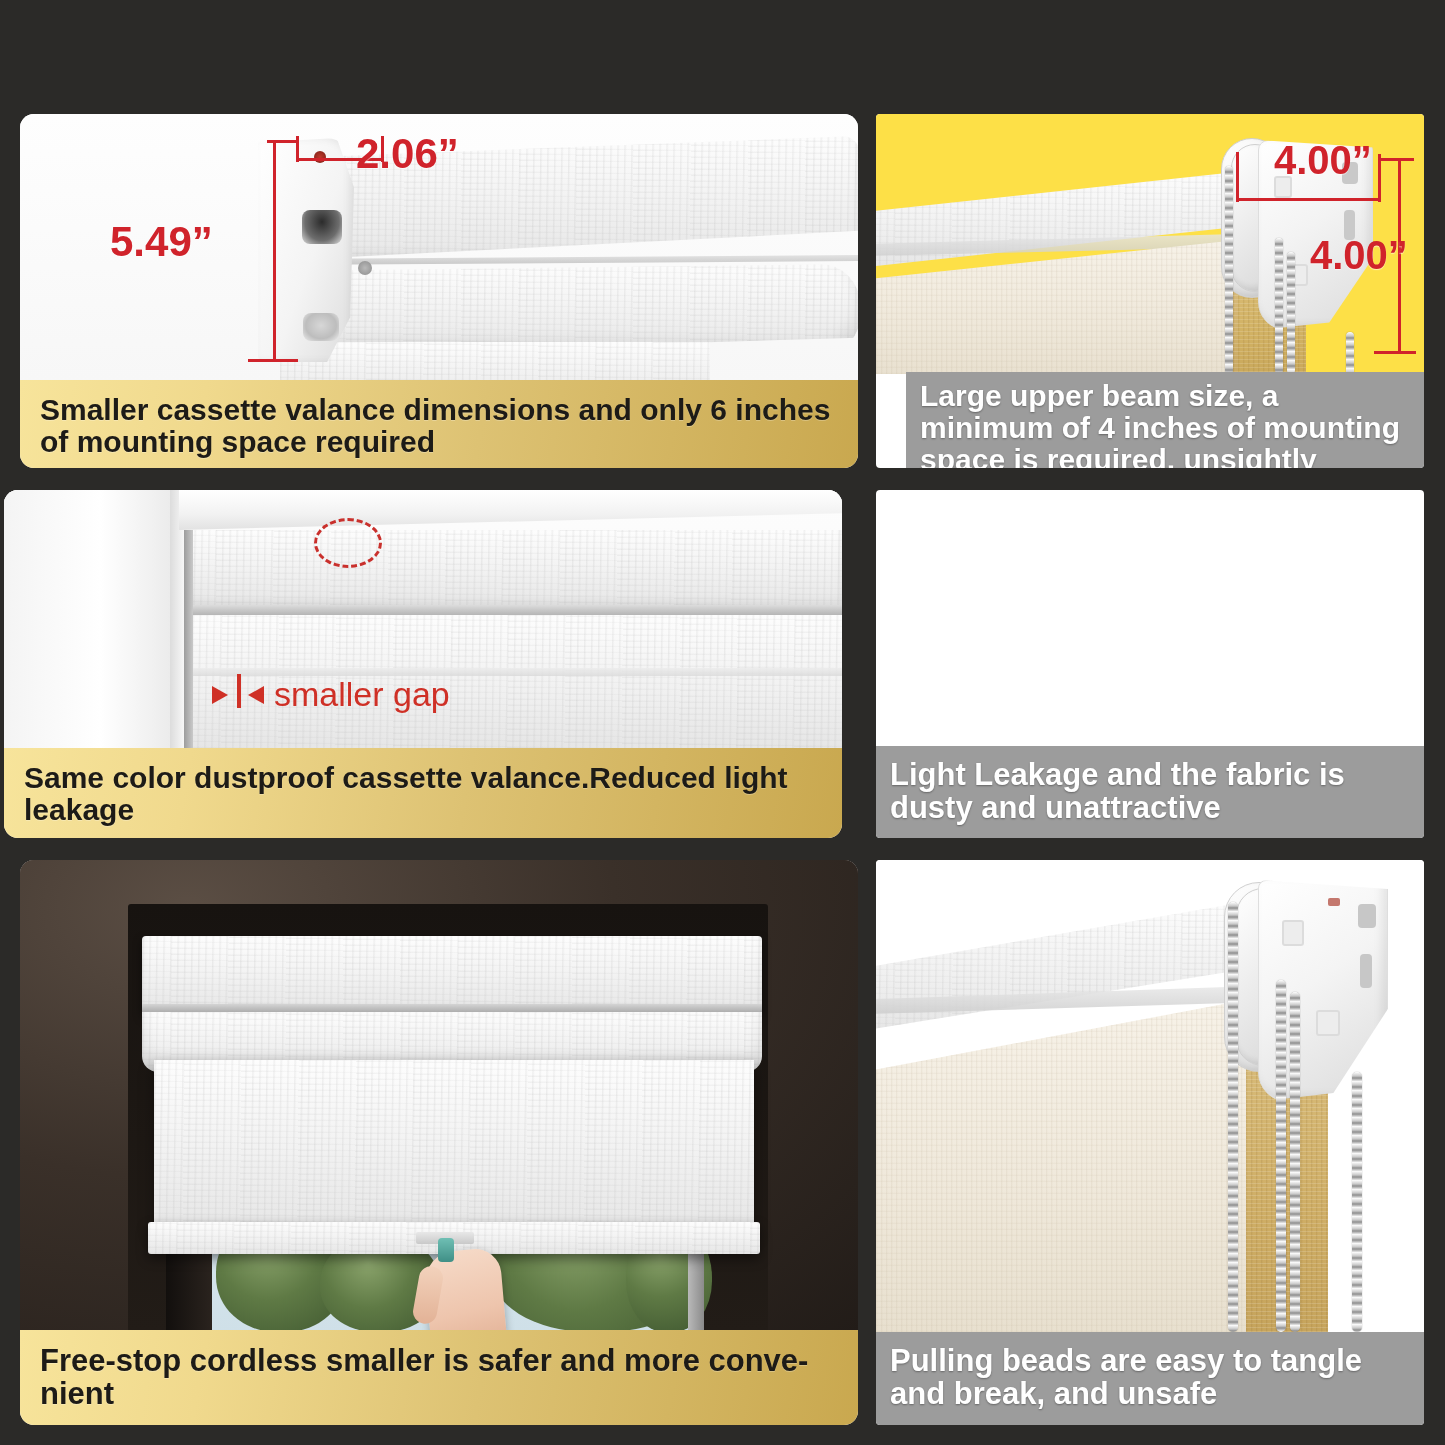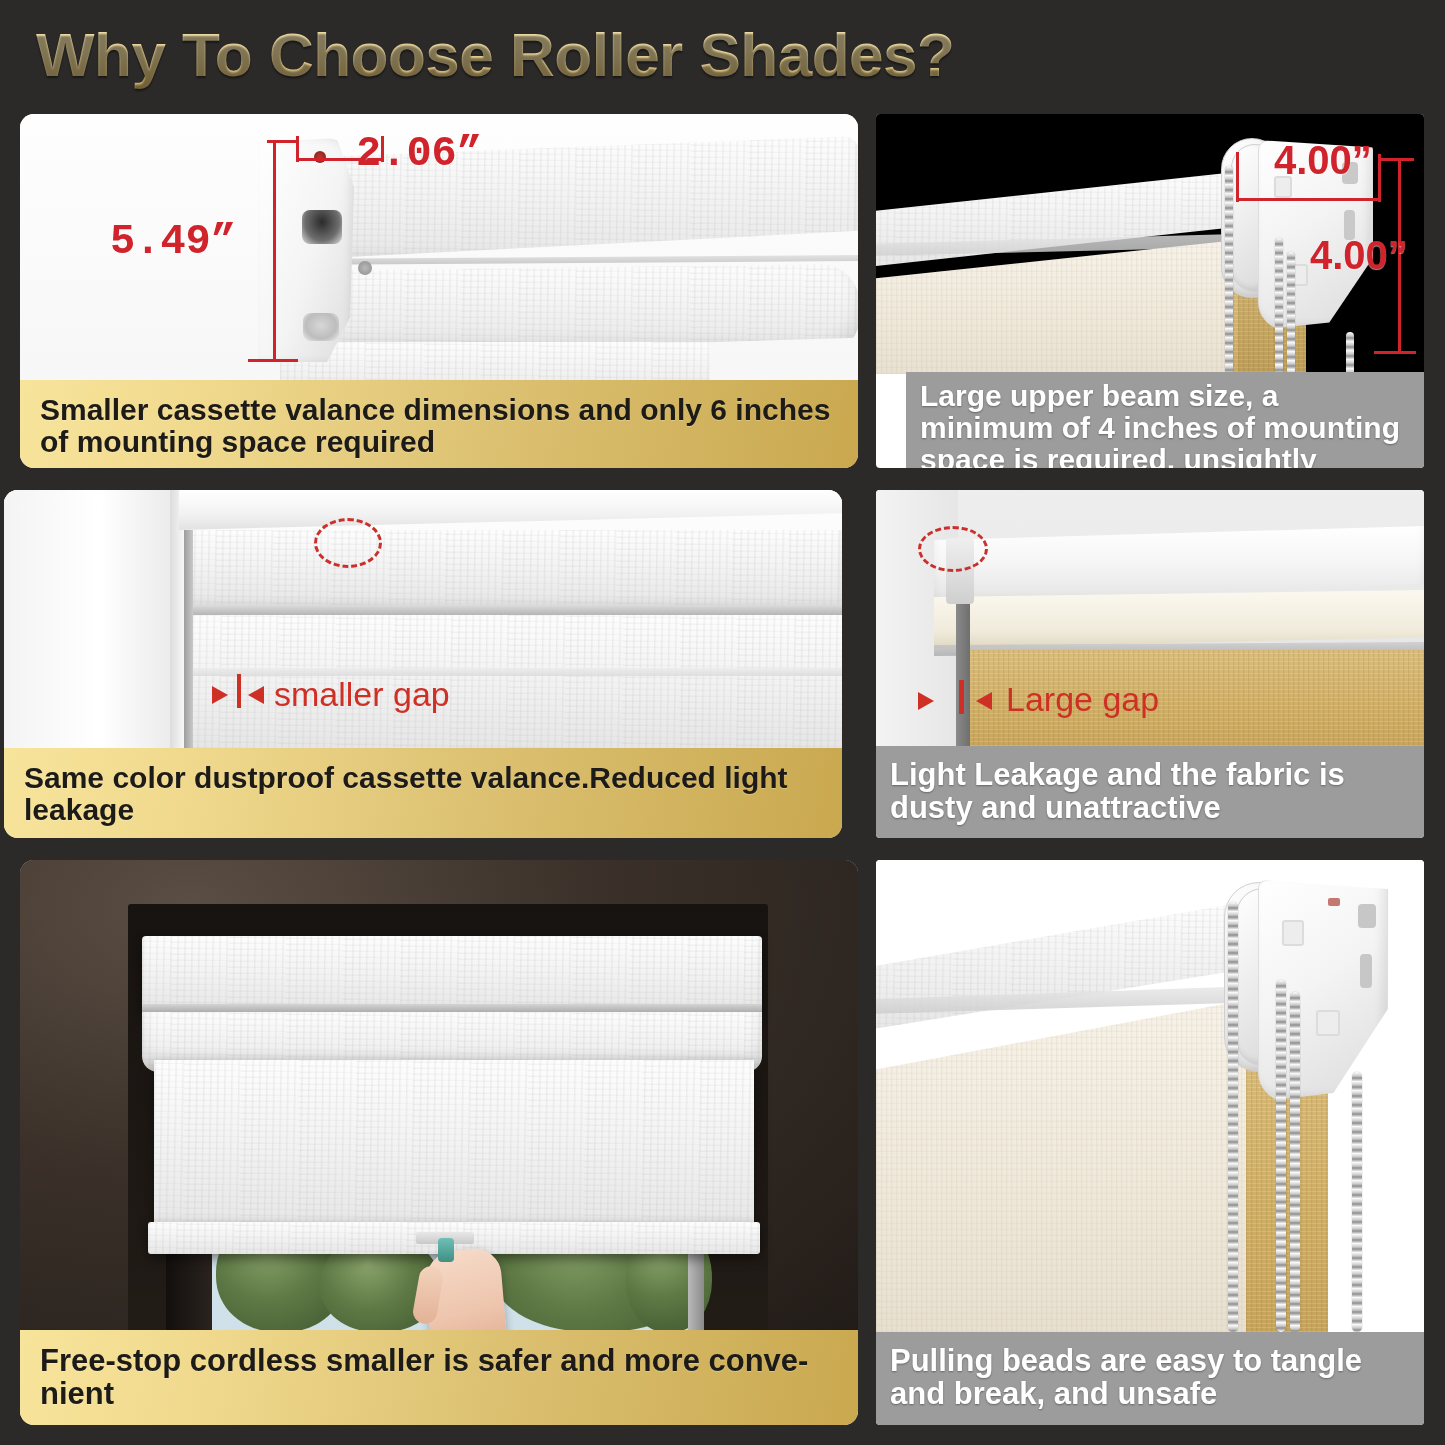--- a/index.html
+++ b/index.html
@@ -157,25 +157,24 @@
     border-radius: 50% 50% 46% 46%;
     background: radial-gradient(circle at 40% 30%, #8aa36b 0%, #5f7a45 45%, #3f5730 100%);
     filter: blur(0.6px);
   }
 </style>
 </head>
 <body>
 
 <div id="page">
 
-  <div id="title">Why To Choose Roller Shades?</div>
 
   <div class="panel" style="left:20px; top:114px; width:838px; height:354px;">
 
-    <div class="photo" style="height:266px; background:linear-gradient(180deg,#fefefe 0%,#f7f7f7 100%);font-family:Liberation Mono, monospace;">
+    <div class="photo" style="height:266px; background:linear-gradient(180deg,#fefefe 0%,#f7f7f7 100%);">
 
       <div class="fill fabric-white" style="left:240px; top:22px; width:600px; height:128px;
                   clip-path: polygon(0 18%, 100% 0%, 100% 74%, 0 98%);
                   border-radius:0 18px 18px 0;
                   box-shadow: inset 0 -8px 14px rgba(0,0,0,0.07);"></div>
 
       <div class="fill" style="left:250px; top:141px; width:595px; height:10px;
                   background:linear-gradient(180deg,#cfcfcf,#9f9f9f);
                   clip-path: polygon(0 40%, 100% 0%, 100% 60%, 0 100%); opacity:.55;"></div>
 
@@ -212,21 +211,21 @@
       <div class="dim-line" style="left:247px; top:26px; width:30px; height:3px;"></div>
       <div class="dim-line" style="left:228px; top:245px; width:50px; height:3px;"></div>
       <div class="dim-label" style="left:90px; top:104px; font-size:42px;">5.49”</div>
     </div>
 
     <div class="cap gold" style="height:88px; font-size:30px;">Smaller cassette valance dimensions and only 6 inches of mounting space required</div>
   </div>
 
   <div class="panel sq" style="left:876px; top:114px; width:548px; height:354px;">
 
-    <div class="photo" style="height:260px; background:#000000;">
+    <div class="photo" style="height:260px; background:#fde047;">
 
       <div class="fill fabric-white" style="left:-10px; top:58px; width:370px; height:95px;
                   clip-path: polygon(0 42%, 100% 0%, 100% 58%, 0 100%);"></div>
       <div class="fill" style="left:-10px; top:120px; width:370px; height:22px;
                   background:linear-gradient(180deg,#e6e6e6,#cfcfcf);
                   clip-path: polygon(0 45%, 100% 0%, 100% 60%, 0 100%); opacity:.8;"></div>
 
       <div class="fill fabric-cream" style="left:-10px; top:126px; width:372px; height:140px;
                   clip-path: polygon(0 28%, 100% 0%, 100% 100%, 0 100%);"></div>
 
@@ -301,52 +300,20 @@
       <div class="fill" style="left:233px; top:184px; width:4px; height:34px; background:#cf3026;"></div>
       <div class="arrow-l" style="left:244px; top:196px;"></div>
       <div class="gap-text" style="left:270px; top:185px; font-size:34px;">smaller gap</div>
     </div>
 
     <div class="cap gold" style="height:90px; font-size:30px;">Same color dustproof cassette valance.Reduced light leakage</div>
   </div>
 
   <div class="panel sq" style="left:876px; top:490px; width:548px; height:348px;">
 
-    <div class="photo" style="height:260px; background:linear-gradient(180deg,#eeeeee 0%,#e2e2e2 100%);">
-
-      <div class="fill" style="left:0; top:0; width:82px; height:260px;
-                  background:linear-gradient(90deg,#f3f3f3,#e6e6e6);"></div>
-
-      <div class="fill" style="left:58px; top:36px; width:490px; height:78px;
-                  background:linear-gradient(180deg,#ffffff 0%,#f6f6f6 45%,#e3e3e3 100%);
-                  clip-path: polygon(0 18%, 100% 0%, 100% 74%, 0 100%);
-                  box-shadow: inset 0 -6px 10px rgba(0,0,0,0.06);"></div>
-      <div class="fill" style="left:58px; top:100px; width:490px; height:58px;
-                  background:linear-gradient(180deg,#fbf8ee 0%,#f0ebdb 70%,#dfd8c4 100%);
-                  clip-path: polygon(0 12%, 100% 0%, 100% 82%, 0 100%);"></div>
-      <div class="fill" style="left:58px; top:152px; width:490px; height:14px;
-                  background:linear-gradient(180deg,#c9c9c9,#a6a6a6);
-                  clip-path: polygon(0 22%, 100% 0%, 100% 72%, 0 100%); opacity:.75;"></div>
-
-      <div class="fill fabric-tan" style="left:92px; top:160px; width:456px; height:100px;"></div>
-
-      <div class="fill" style="left:80px; top:48px; width:14px; height:212px;
-                  background:linear-gradient(90deg,#8a8a8a,#6f6f6f);"></div>
-
-      <div class="fill" style="left:70px; top:48px; width:28px; height:66px;
-                  background:linear-gradient(180deg,#efefef,#cfcfcf);
-                  border-radius:4px;"></div>
-
-      <div class="dashed-ellipse" style="left:42px; top:36px; width:70px; height:46px;"></div>
-
-      <div class="arrow-r" style="left:42px; top:202px;"></div>
-      <div class="fill" style="left:83px; top:190px; width:5px; height:34px; background:#cf3026;"></div>
-      <div class="arrow-l" style="left:100px; top:202px;"></div>
-      <div class="gap-text" style="left:130px; top:190px; font-size:34px;">Large gap</div>
-    </div>
 
     <div class="cap gray" style="height:92px; font-size:31px; padding:12px 12px 12px 14px;">Light Leakage and the fabric is dusty and unattractive</div>
   </div>
 
   <div class="panel" style="left:20px; top:860px; width:838px; height:565px;">
 
     <div class="photo" style="height:472px; background:linear-gradient(160deg,#4a3f38 0%,#3a302a 40%,#241d19 100%);">
 
       <div class="fill" style="left:0; top:0; width:838px; height:472px;
                   background:radial-gradient(ellipse at 20% 10%, #5b4e44 0%, #3a3029 45%, #221c18 100%);"></div>

